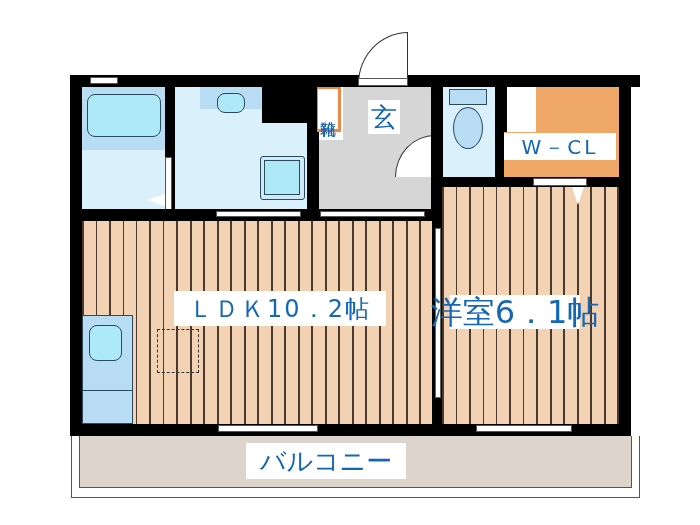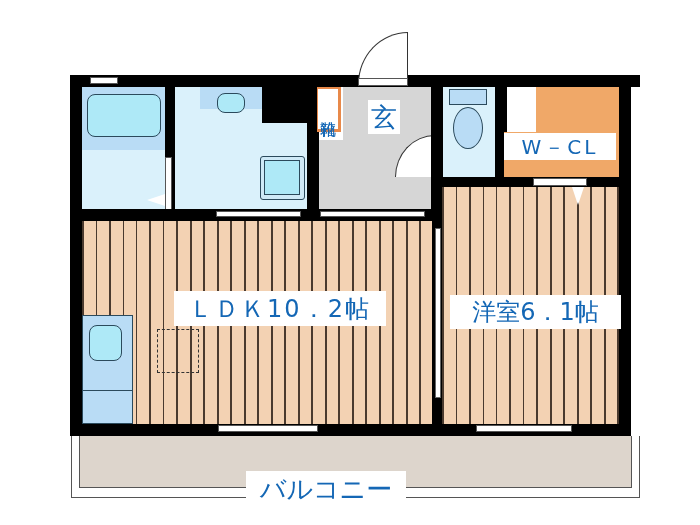--- a/index.html
+++ b/index.html
@@ -74,18 +74,18 @@
 <div class="abs fixture" style="left:89px;top:325px;width:33px;height:36px;"></div>
 <div class="abs" style="left:157px;top:329px;width:42px;height:44px;border:1.5px dashed #333;"></div>
 <div class="label" style="left:174px;top:291px;width:212px;height:35px;font-size:24px;letter-spacing:2px;">ＬＤＫ10．2帖</div>
 <div class="abs win" style="left:218px;top:425px;width:100px;height:7px;"></div>
 
 <div class="abs wall" style="left:432px;top:187px;width:10px;height:237px;"></div>
 <div class="abs" style="left:435px;top:228px;width:6px;height:170px;background:#fff;border:1px solid #666;"></div>
 
 <div class="abs floor-wood" style="left:442px;top:187px;width:177px;height:237px;"></div>
 <div class="abs" style="left:572px;top:187px;width:0;height:0;border-left:6px solid transparent;border-right:6px solid transparent;border-top:18px solid #fff;"></div>
-<div class="label" style="left:450px;top:295px;width:171px;height:34px;font-size:24px;">洋室6．1帖</div>
+<div class="label" style="left:450px;top:295px;width:130px;height:34px;font-size:32px;">洋室6．1帖</div>
 <div class="abs win" style="left:476px;top:425px;width:96px;height:7px;"></div>
 
 <div class="abs" style="left:71px;top:436px;width:569px;height:62px;border:1.5px solid #555;border-top:none;background:#fff;"></div>
 <div class="abs" style="left:79px;top:436px;width:553px;height:52px;background:#ddd5cc;border:1px solid #555;border-top:none;"></div>
-<div class="label" style="left:246px;top:443px;width:160px;height:36px;font-size:26px;margin-top:28px;">バルコニー</div>
+<div class="label" style="left:246px;top:443px;width:160px;height:36px;font-size:26px;">バルコニー</div>
 
 </body></html>

